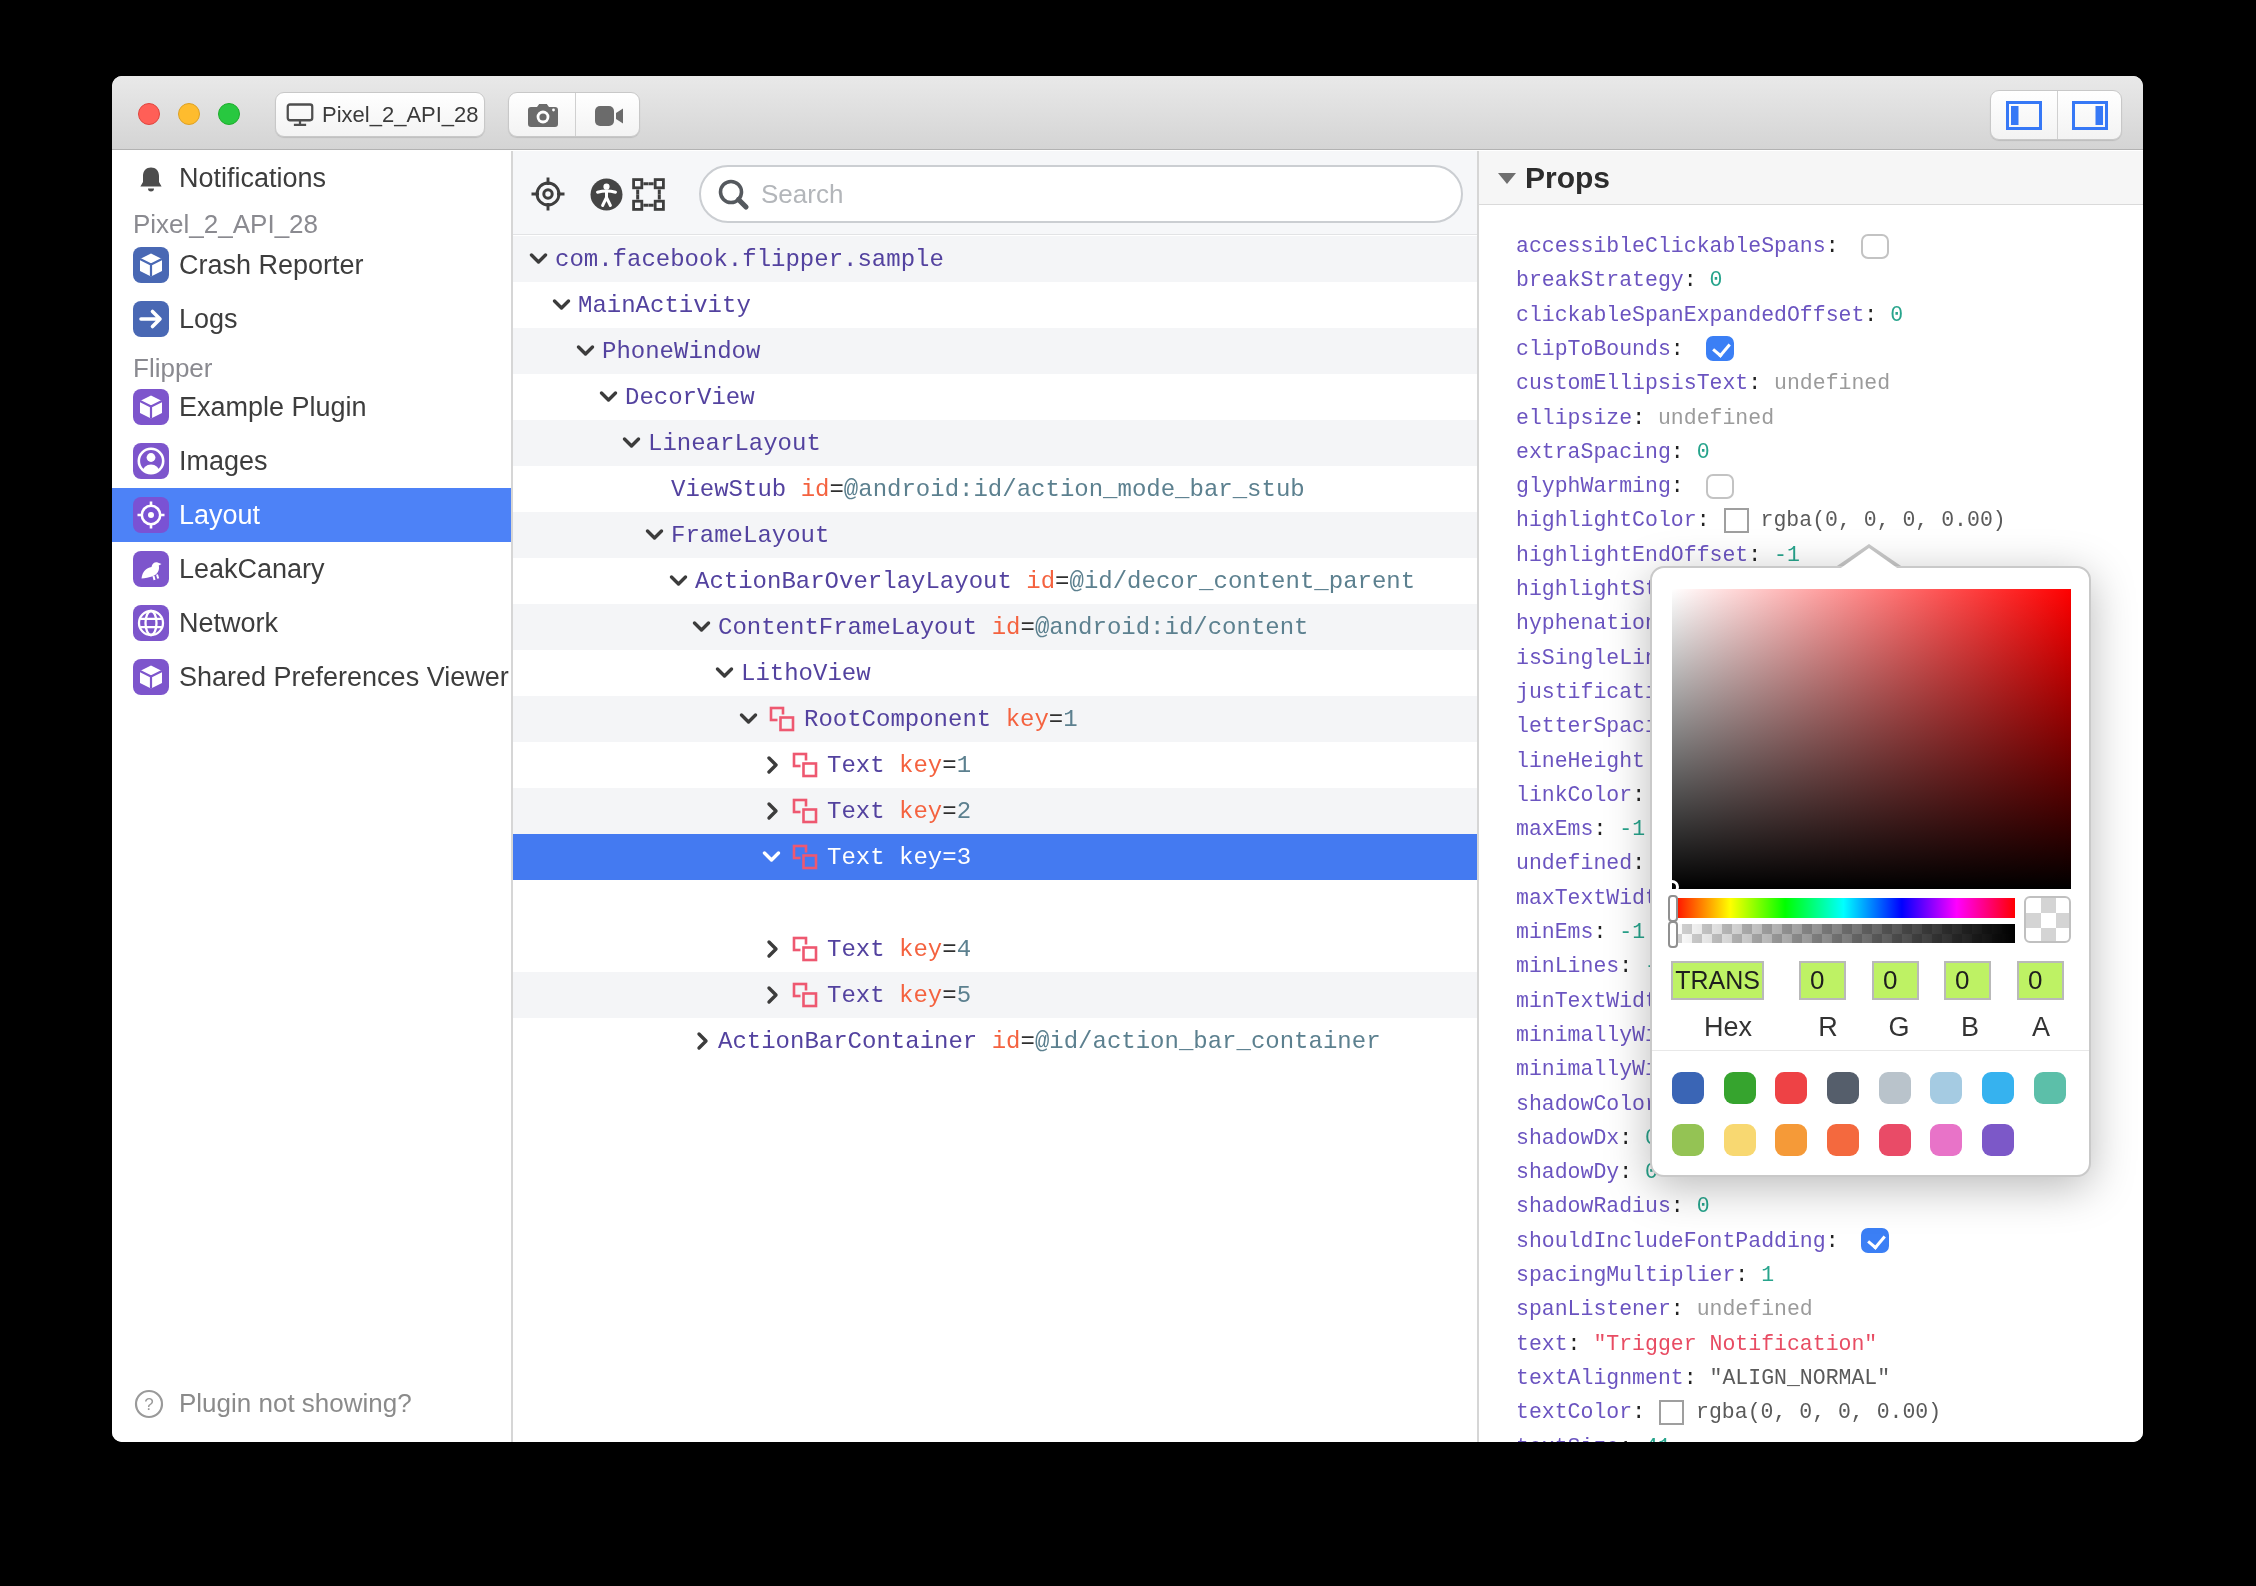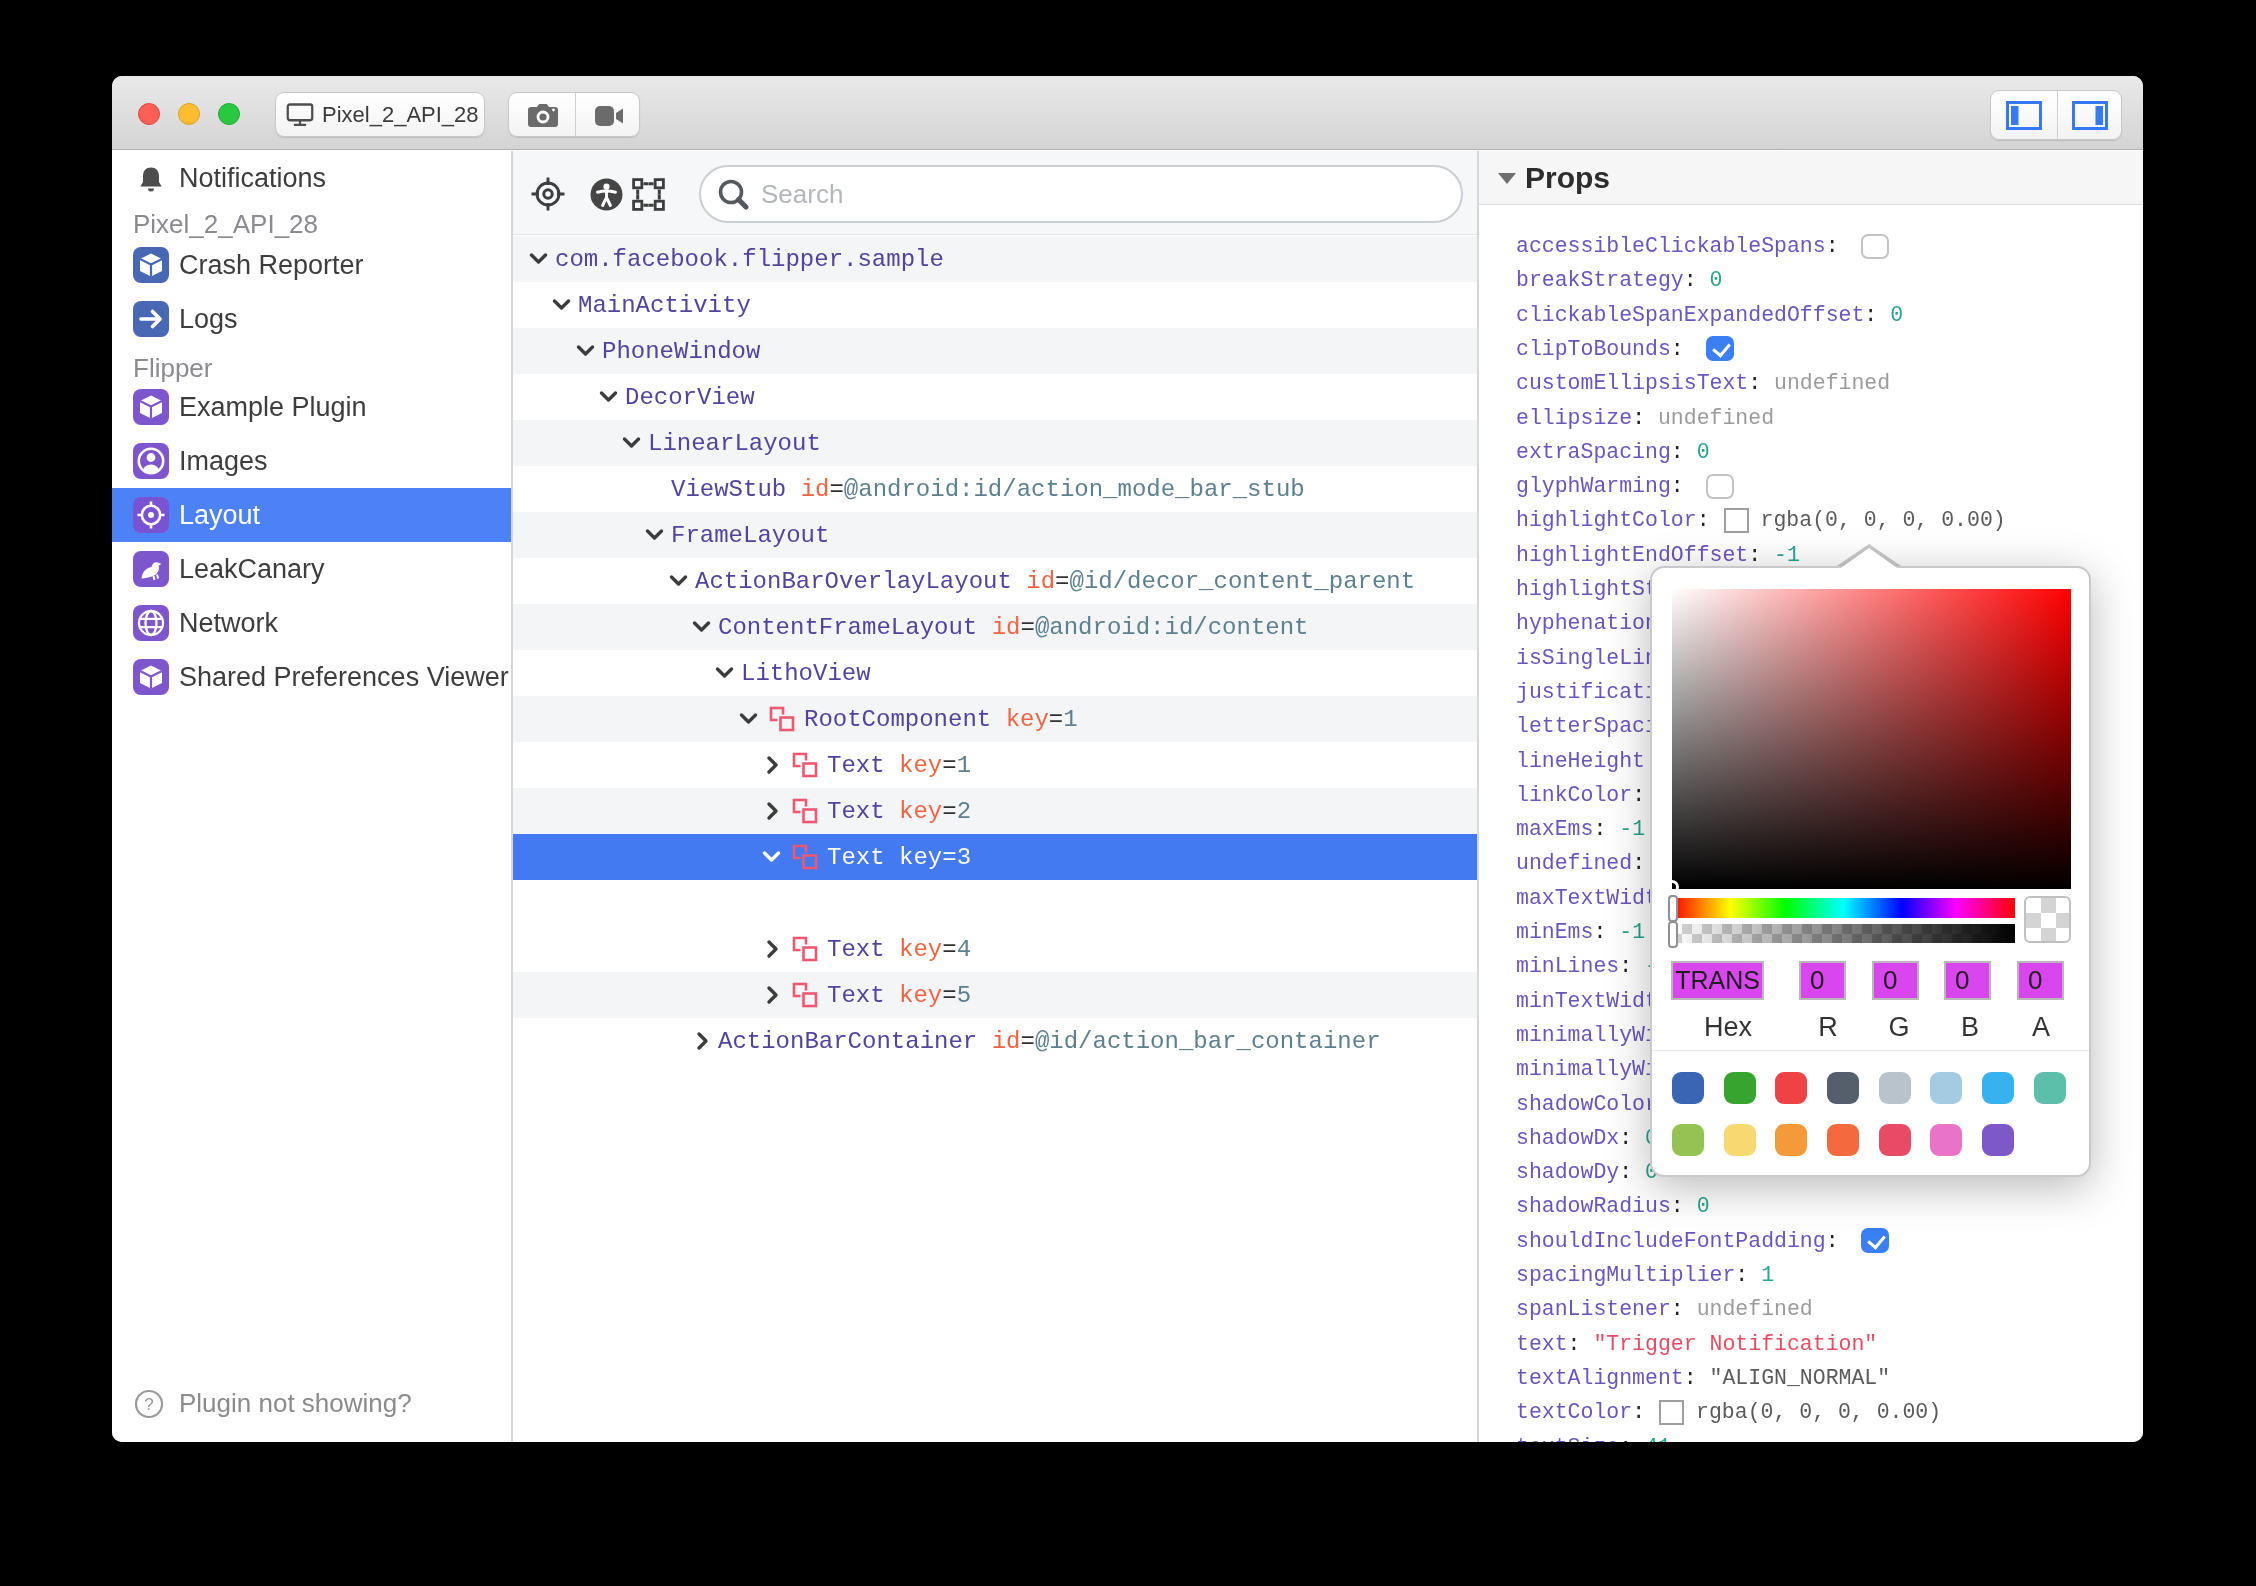--- a/index.html
+++ b/index.html
@@ -48,21 +48,21 @@
 .parrow{position:absolute;left:1834px;top:544px;width:0;height:0;border-left:35px solid transparent;border-right:35px solid transparent;border-bottom:24px solid #c9c9c9;z-index:49;}
 .parrow2{position:absolute;left:1838px;top:548px;width:0;height:0;border-left:31px solid transparent;border-right:31px solid transparent;border-bottom:22px solid #fff;z-index:51;}
 .grad{position:absolute;left:20px;top:21px;width:399px;height:300px;background:linear-gradient(to top,#000,rgba(0,0,0,0)),linear-gradient(to right,#fff,#f00);}
 .gcur{position:absolute;left:-7px;top:291px;width:14px;height:14px;border:3px solid #fff;border-radius:50%;}
 .checker{background-image:linear-gradient(45deg,#d4d4d4 25%,transparent 25%,transparent 75%,#d4d4d4 75%),linear-gradient(45deg,#d4d4d4 25%,transparent 25%,transparent 75%,#d4d4d4 75%);background-size:20px 20px;background-position:0 0,10px 10px;background-color:#fff;}
 .hue{position:absolute;left:20px;top:330px;width:343px;height:20px;background:linear-gradient(to right,#f00 0%,#ff0 17%,#0f0 33%,#0ff 50%,#00f 67%,#f0f 83%,#f00 100%);}
 .alpha{position:absolute;left:20px;top:356px;width:343px;height:19px;}
 .alpha .ov{position:absolute;inset:0;background:linear-gradient(to right,rgba(0,0,0,0),#000);}
 .thumb{position:absolute;width:10px;height:27px;background:#fff;border:2px solid #909090;border-radius:4px;}
 .bigsw{position:absolute;left:372px;top:328px;width:47px;height:47px;border:2px solid #c0c0c0;border-radius:6px;}
-.ibox{position:absolute;top:393px;height:39px;border:2px solid #b9b9b9;background:#d946ef;font-size:26px;color:#1e1e1e;display:flex;align-items:center;}
+.ibox{position:absolute;top:393px;height:39px;border:2px solid #b9b9b9;background:#bef264;font-size:26px;color:#1e1e1e;display:flex;align-items:center;}
 .ilab{position:absolute;top:444px;font-size:27px;color:#333;transform:translateX(-50%);}
 .pdiv{position:absolute;left:0;top:482px;width:100%;height:1px;background:#e8e8e8;}
 .swt{position:absolute;width:32px;height:32px;border-radius:9px;}
 </style></head><body>
 <div class="win">
 <div class="titlebar">
 <div class="tl" style="left:26px;background:#ff5f57;border:1px solid #e0443e;"></div>
 <div class="tl" style="left:66px;background:#febc2e;border:1px solid #dea123;"></div>
 <div class="tl" style="left:106px;background:#28c840;border:1px solid #1dad2b;"></div>
 <div class="tbtn" style="left:163px;width:210px;">

